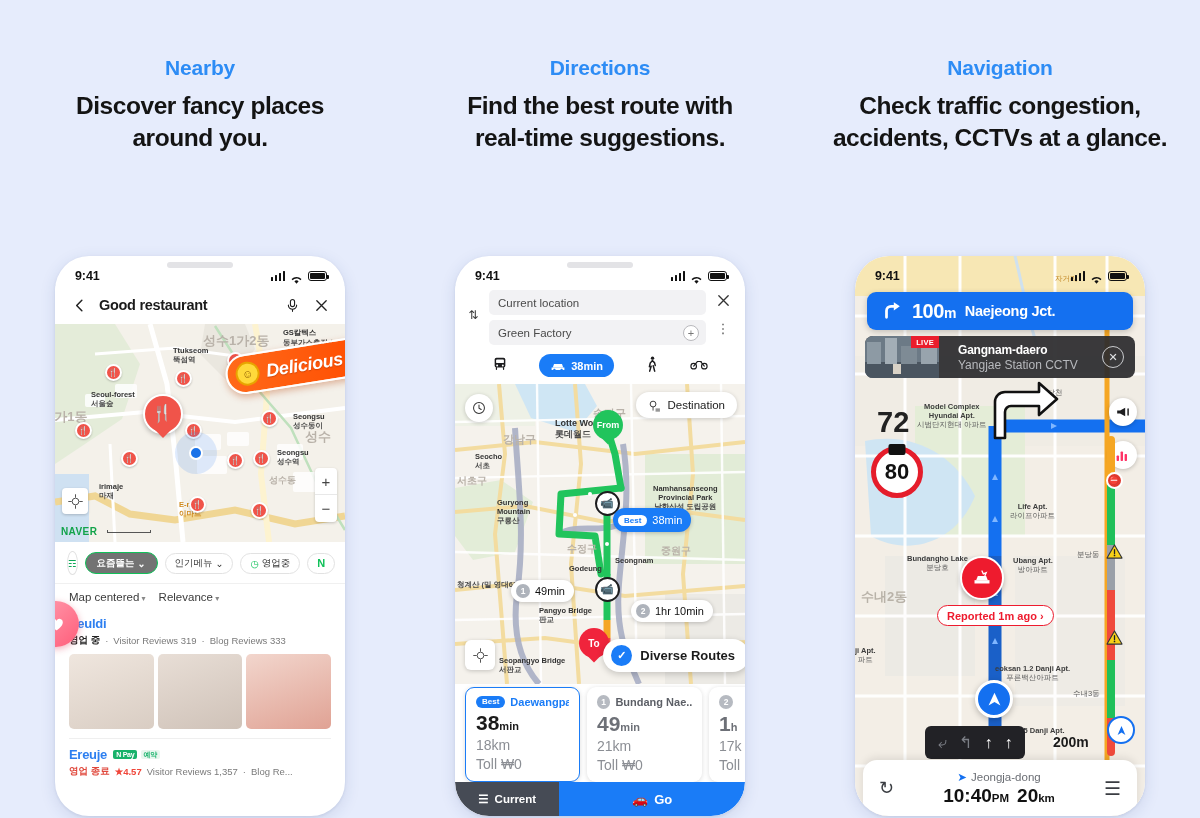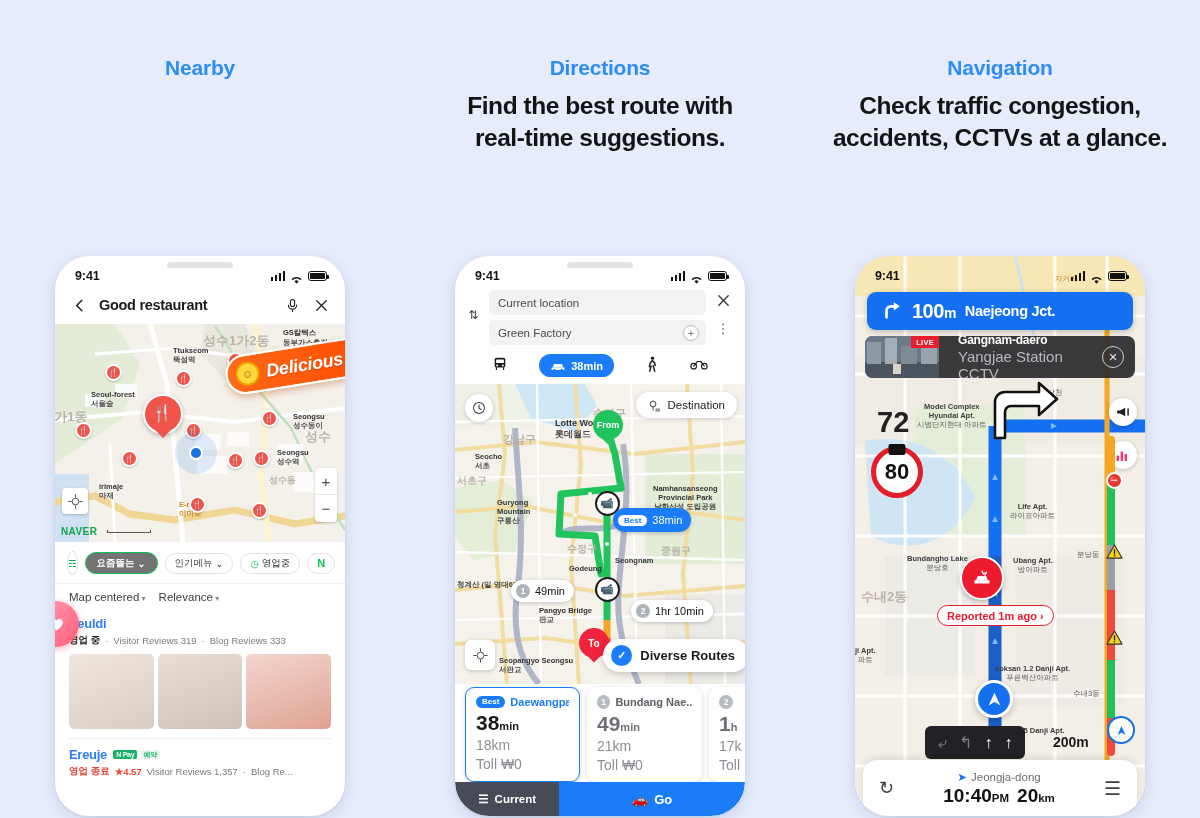--- a/index.html
+++ b/index.html
@@ -186,21 +186,21 @@
   .navbar .dist{ color:#fff; font-size:20px; font-weight:800; letter-spacing:-0.5px;}
   .navbar .dist small{ font-size:14px; font-weight:700;}
   .navbar .place{ color:#fff; font-size:14.5px; font-weight:700; letter-spacing:-0.3px;}
   .cctvcard{ position:absolute; left:10px; right:10px; top:80px; height:42px; background:#2c2c2eee;
     border-radius:8px; display:flex; align-items:center; overflow:hidden;}
   .cctvthumb{ width:74px; height:42px; position:relative; flex:none; overflow:hidden;}
   .livetag{ position:absolute; top:0; right:0; background:#ea1d2c; color:#fff; font-size:7.5px;
     font-weight:800; padding:1.5px 5px; letter-spacing:.3px;}
   .cctvtxt{ flex:1; padding-left:19px;}
   .cctvtxt .t1{ color:#fff; font-size:12px; font-weight:700; letter-spacing:-0.2px;}
-  .cctvtxt .t2{ color:#b7b9bd; font-size:15px; margin-top:1px;}
+  .cctvtxt .t2{ color:#b7b9bd; font-size:12px; margin-top:1px;}
   .cctvx{ width:22px;height:22px;border-radius:50%;border:1.3px solid #c8cacd; color:#e2e4e7;
     display:flex;align-items:center;justify-content:center;font-size:11px;margin-right:11px;}
   .speedlimit{ position:absolute; left:16px; top:190px; width:52px;height:52px;border-radius:50%;
     background:#fff;border:5px solid #e51d2b; display:flex;align-items:center;justify-content:center;
     font-size:22px;font-weight:800;color:#111; flex-direction:column;}
   .speedcam{ position:absolute; top:-7px; left:50%; transform:translateX(-50%); width:17px;height:11px;
     background:#111; border-radius:2px;}
   .curspeed{ position:absolute; left:22px; top:150px; font-size:29px; font-weight:700; color:#222;}
   .rtbtn{ position:absolute; right:8px; width:28px;height:28px;border-radius:50%;background:#fff;
     box-shadow:0 1px 4px rgba(0,0,0,.22); display:flex;align-items:center;justify-content:center;font-size:13px;}
@@ -234,20 +234,24 @@
   .m3label b{ display:block; font-weight:700; color:#3c3c3c;}
 </style>
 </head>
 <body>
 
 <div class="page">
 
   <div class="cols">
     <div class="col">
       <div class="eyebrow">Nearby</div>
+      <div class="headline">
+        <div>Discover fancy places</div>
+        <div>around you.</div>
+      </div>
     </div>
     <div class="col">
       <div class="eyebrow">Directions</div>
       <div class="headline">
         <div>Find the best route with</div>
         <div>real-time suggestions.</div>
       </div>
     </div>
     <div class="col">
       <div class="eyebrow">Navigation</div>
@@ -566,21 +570,21 @@
         <div class="maplabel" style="left:198px;top:100px;text-align:center"><b>Namhansanseong</b><b>Provincial Park</b>남한산성 도립공원</div>
         <div class="maplabel ghost" style="left:112px;top:158px;font-size:10px">수정구</div>
         <div class="maplabel ghost" style="left:206px;top:160px;font-size:10px">중원구</div>
         <div class="maplabel" style="left:114px;top:180px">
             <b>Godeung</b>
           </div>
         <div class="maplabel" style="left:160px;top:172px">
             <b>Seongnam</b>
           </div>
         <div class="maplabel" style="left:84px;top:222px"><b>Pangyo Bridge</b>판교</div>
-        <div class="maplabel" style="left:44px;top:272px"><b>Seopangyo Seongsu</b>서판교</div>
+        <div class="maplabel" style="left:44px;top:272px"><b>Seopangyo Bridge</b>서판교</div>
         <div class="maplabel" style="left:2px;top:196px">청계산 (밑 영대61</div>
 
         <div class="circbtn" style="left:10px;top:10px">
           <svg viewBox="0 0 18 18" width="14" height="14">
               <circle cx="9" cy="9" r="7" stroke="#333" stroke-width="1.3" fill="none"></circle>
               <path d="M9 5v4.3l2.8 1.7" stroke="#333" stroke-width="1.3" fill="none" stroke-linecap="round"></path>
             </svg>
         </div>
         <div class="pilltop" style="right:8px;top:8px">
           <svg viewBox="0 0 18 18" width="13" height="13">

